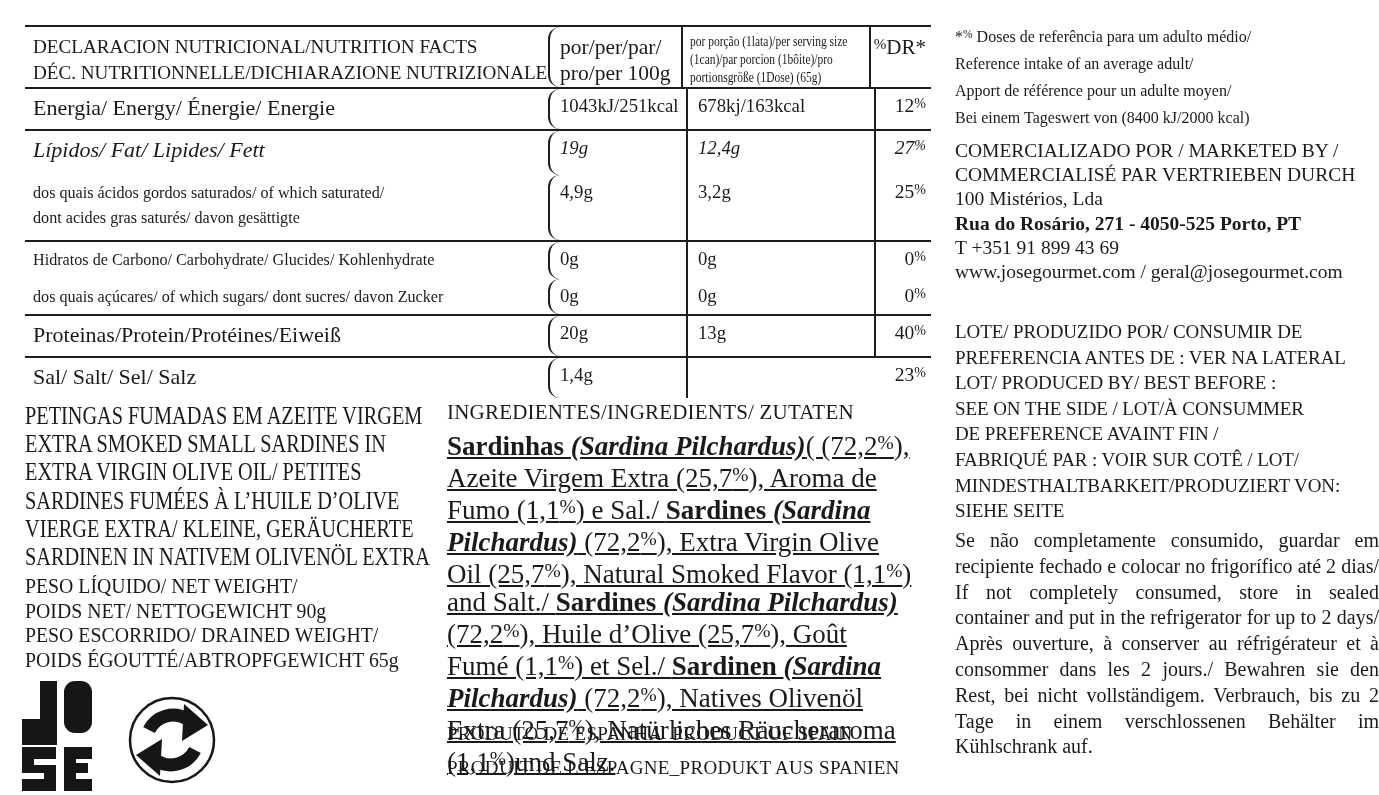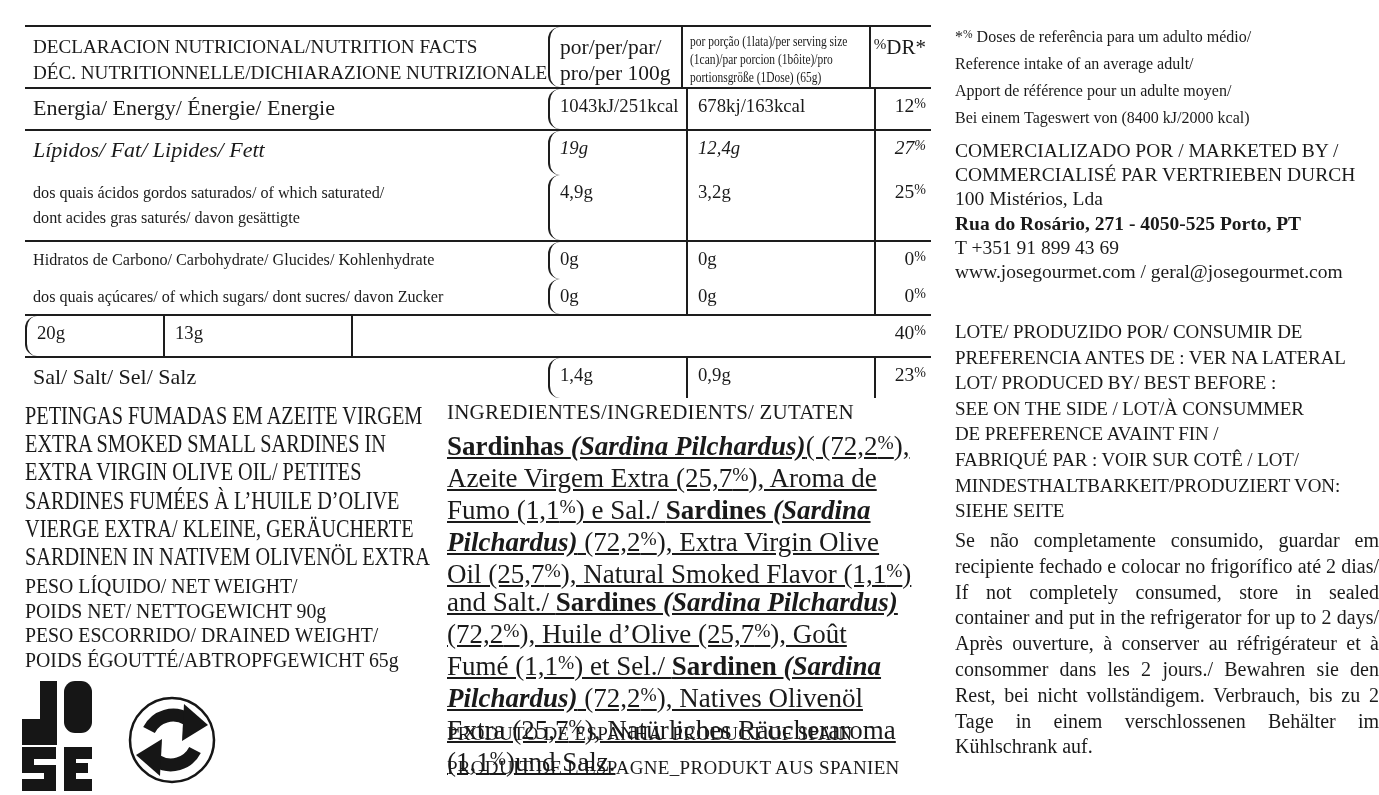--- a/index.html
+++ b/index.html
@@ -132,32 +132,36 @@
         <div class="c c1 md">
           <div class="sx">
             <div>dos quais açúcares/ of which sugars/ dont sucres/ davon Zucker</div>
           </div>
         </div>
         <div class="c c2"><span class="sx">0g</span></div>
         <div class="c c3"><span class="sx">0g</span></div>
         <div class="c c4">0<span class="pct">%</span></div>
       </div>
       <div class="t-row rule">
+        <div class="c c1 lg">
+          <div class="sx">
+            <div>Proteinas/Protein/Protéines/Eiweiß</div>
+          </div>
+        </div>
         <div class="c c2"><span class="sx">20g</span></div>
         <div class="c c3"><span class="sx">13g</span></div>
         <div class="c c4">40<span class="pct">%</span></div>
       </div>
       <div class="t-row">
         <div class="c c1 lg">
           <div class="sx">
             <div>Sal/ Salt/ Sel/ Salz</div>
           </div>
         </div>
         <div class="c c2"><span class="sx">1,4g</span></div>
-        <div class="c c3"><span class="sx">0,9g</span></div>
         <div class="c c4">23<span class="pct">%</span></div>
       </div>
     </div>
 </div>
 
 <div class="abs ref">
     <div class="line">*<span class="pct">%</span> Doses de referência para um adulto médio/</div>
     <div class="line">Reference intake of an average adult/</div>
     <div class="line">Apport de référence pour un adulte moyen/</div>
     <div class="line">Bei einem Tageswert von (8400 kJ/2000 kcal)</div>

